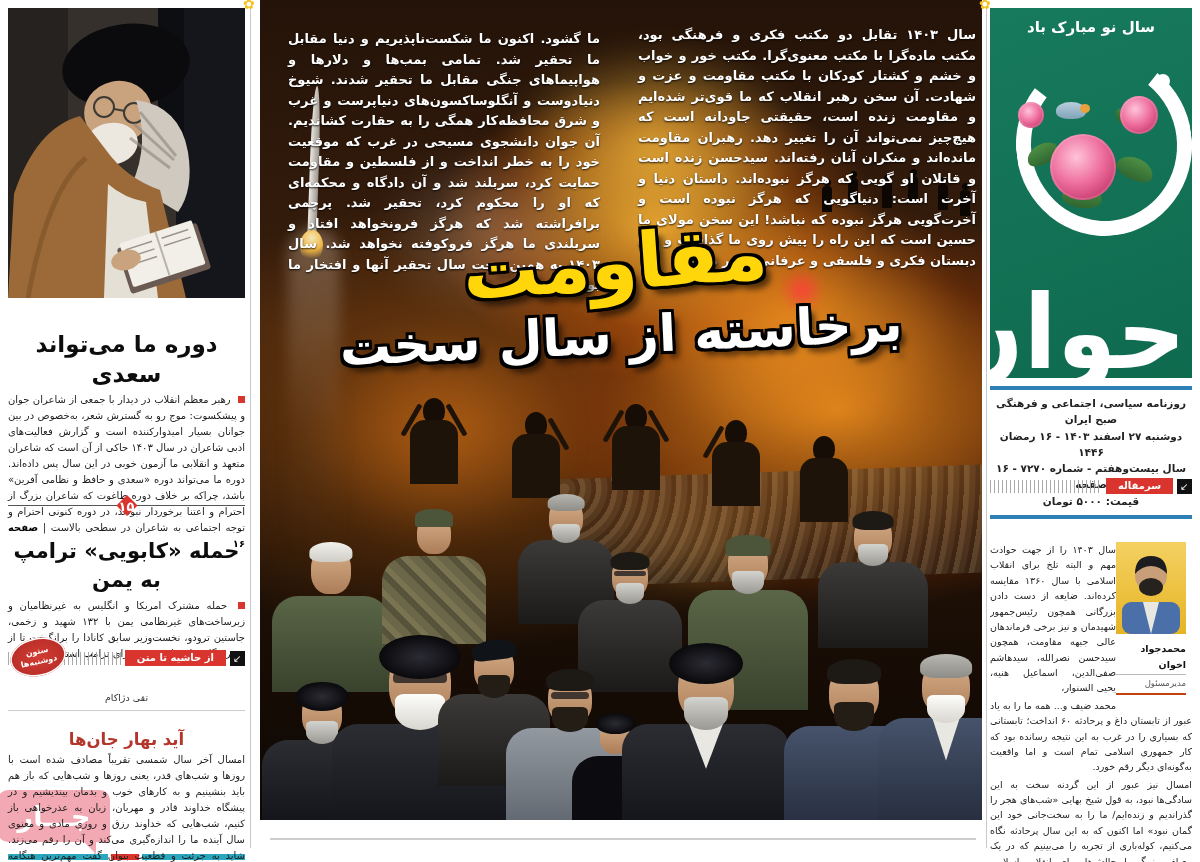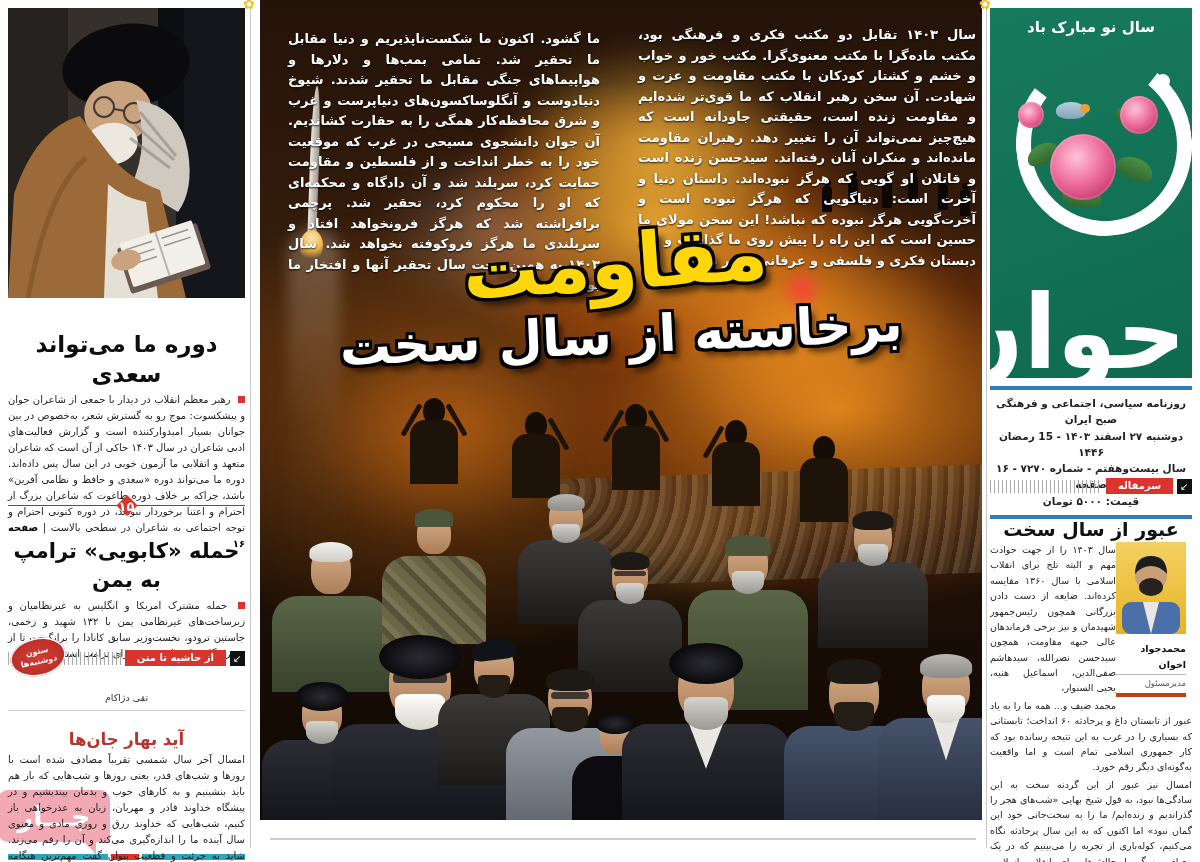--- a/index.html
+++ b/index.html
@@ -31,21 +31,21 @@
   .br-ed{top:470px;}
   .sqicon{width:15px;height:15px;background:#111;color:#fff;font-size:10px;line-height:15px;text-align:center;flex:0 0 auto;}
   .redbadge{background:#d9352e;color:#fff;font-size:10px;font-weight:bold;padding:2px 12px 3px;flex:0 0 auto;}
   .hatch{flex:1;height:13px;background:repeating-linear-gradient(90deg,#a9a9a9 0 1px,transparent 1px 4px);}
 
   .ed-title{position:absolute;top:494px;left:0;width:202px;text-align:center;font-size:19px;font-weight:bold;color:#111;cursor:pointer;}
   .ed-body{position:absolute;top:534px;left:0;width:202px;bottom:-8px;overflow:hidden;font-size:9.5px;line-height:1.62;text-align:justify;color:#222;}
   .ed-body p{margin:0 0 2px;}
   .edphoto{float:right;width:70px;margin-right:6px;margin-bottom:10px;}
   .edphoto .cap{font-size:9.5px;font-weight:bold;color:#111;text-align:right;padding:3px 0 2px;border-bottom:1px solid #bbb;}
-  .edphoto .role{font-size:8.5px;color:#555;text-align:right;padding:2px 0;border-bottom:4px solid #c2410c;}
+  .edphoto .role{font-size:8.5px;color:#555;text-align:right;padding:2px 0;border-bottom:2px solid #c2410c;}
 
   
   .col-left{position:absolute;top:8px;left:8px;width:237px;height:854px;}
   .l-photo{position:absolute;top:0;left:0;width:237px;height:290px;overflow:hidden;background:#2a2624;}
   .s1t{position:absolute;top:302px;left:0;width:237px;text-align:center;font-weight:bold;font-size:23px;line-height:1.32;color:#0d0d0d;cursor:pointer;}
   .bodytext{font-size:10px;line-height:1.6;text-align:justify;color:#1c1c1c;}
   .s1b{position:absolute;top:374px;left:0;width:237px;}
   .bullet{display:inline-block;width:7px;height:7px;background:#d9352e;margin-left:4px;}
   .pref{color:#000;}
   .d15{position:absolute;top:497px;left:0;width:237px;border-top:1px solid #555;}
@@ -154,34 +154,33 @@
         <div class="rose" style="left:-4px;top:2px;width:26px;height:26px;"></div>
         <div class="bird" style="left:34px;top:2px;"></div>
       </div>
       <div class="logotxt">جوان</div>
     </div>
 
     <div class="masthead">
       <div class="mbar"></div>
       <div class="mtxt">
         <div>روزنامه سیاسی، اجتماعی و فرهنگی صبح ایران</div>
-        <div>دوشنبه ۲۷ اسفند ۱۴۰۳ - 15 رمضان ۱۴۴۶</div>
+        <div>دوشنبه ۲۷ اسفند ۱۴۰۳ - ۱۶ رمضان ۱۴۴۶</div>
         <div>سال بیست‌وهفتم - شماره ۷۲۷۰ - ۱۶ صفحه</div>
         <div>قیمت: ۵۰۰۰ تومان</div>
       </div>
       <div class="mbar"></div>
     </div>
 
     <div class="badge-row br-ed">
       <span class="sqicon">↙</span>
       <span class="redbadge">سرمقاله</span>
       <span class="hatch"></span>
     </div>
 
-    <h2 class="ed-title">عبور از سال سخت</h2>
 
     <div class="ed-body">
       <div class="edphoto">
         <svg width="70" height="92" viewBox="0 0 70 92">
           <rect width="70" height="92" fill="#f0c12e"></rect>
           <rect width="70" height="92" fill="url(#g0)" opacity=".25"></rect>
           <defs>
               <linearGradient id="g0" x1="0" y1="0" x2="0" y2="1">
                 <stop offset="0" stop-color="#fff"></stop>
                 <stop offset="1" stop-color="#c98f00"></stop>

